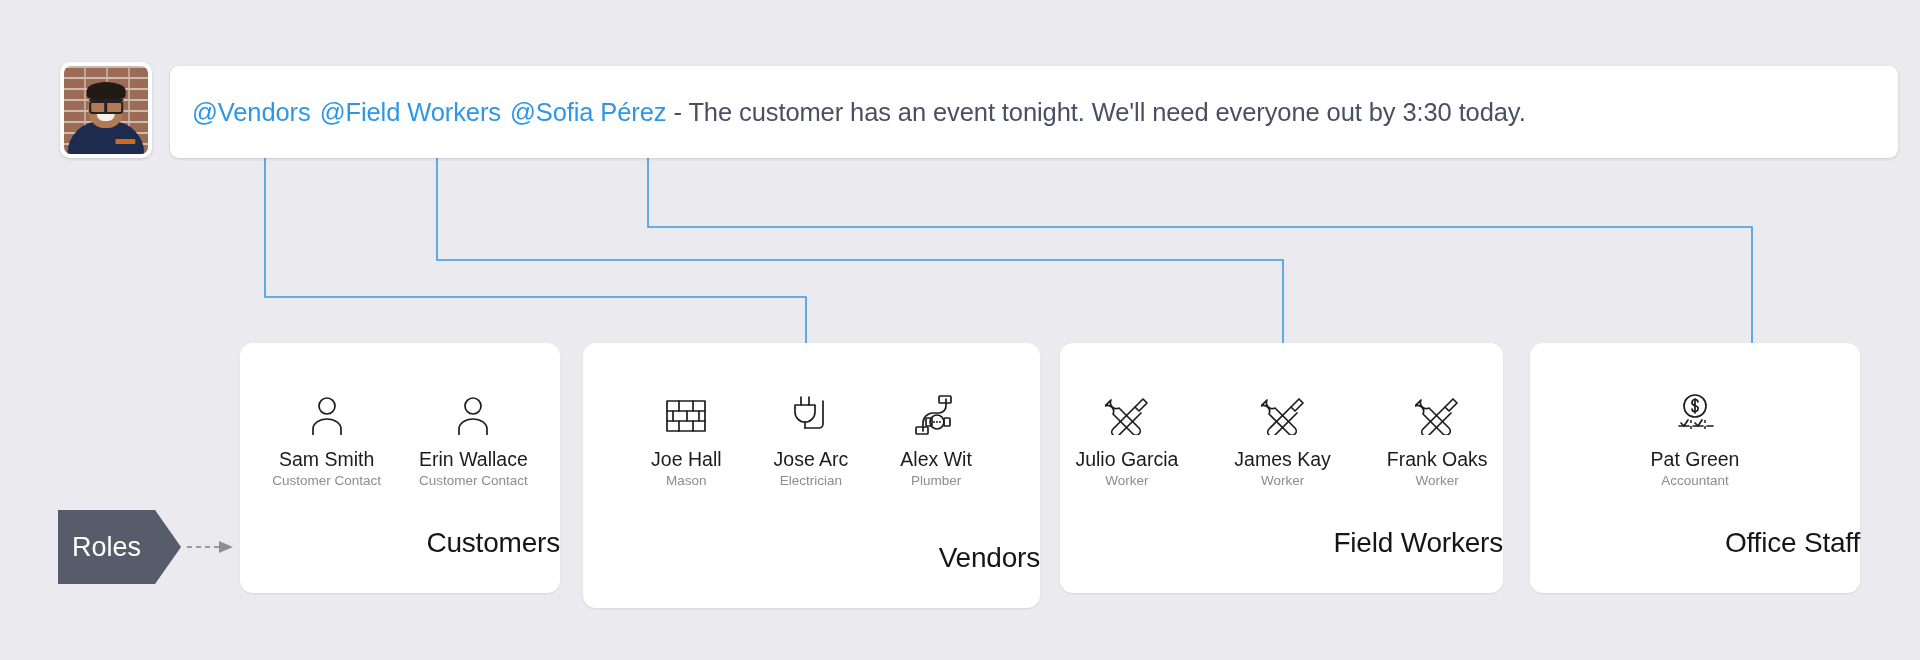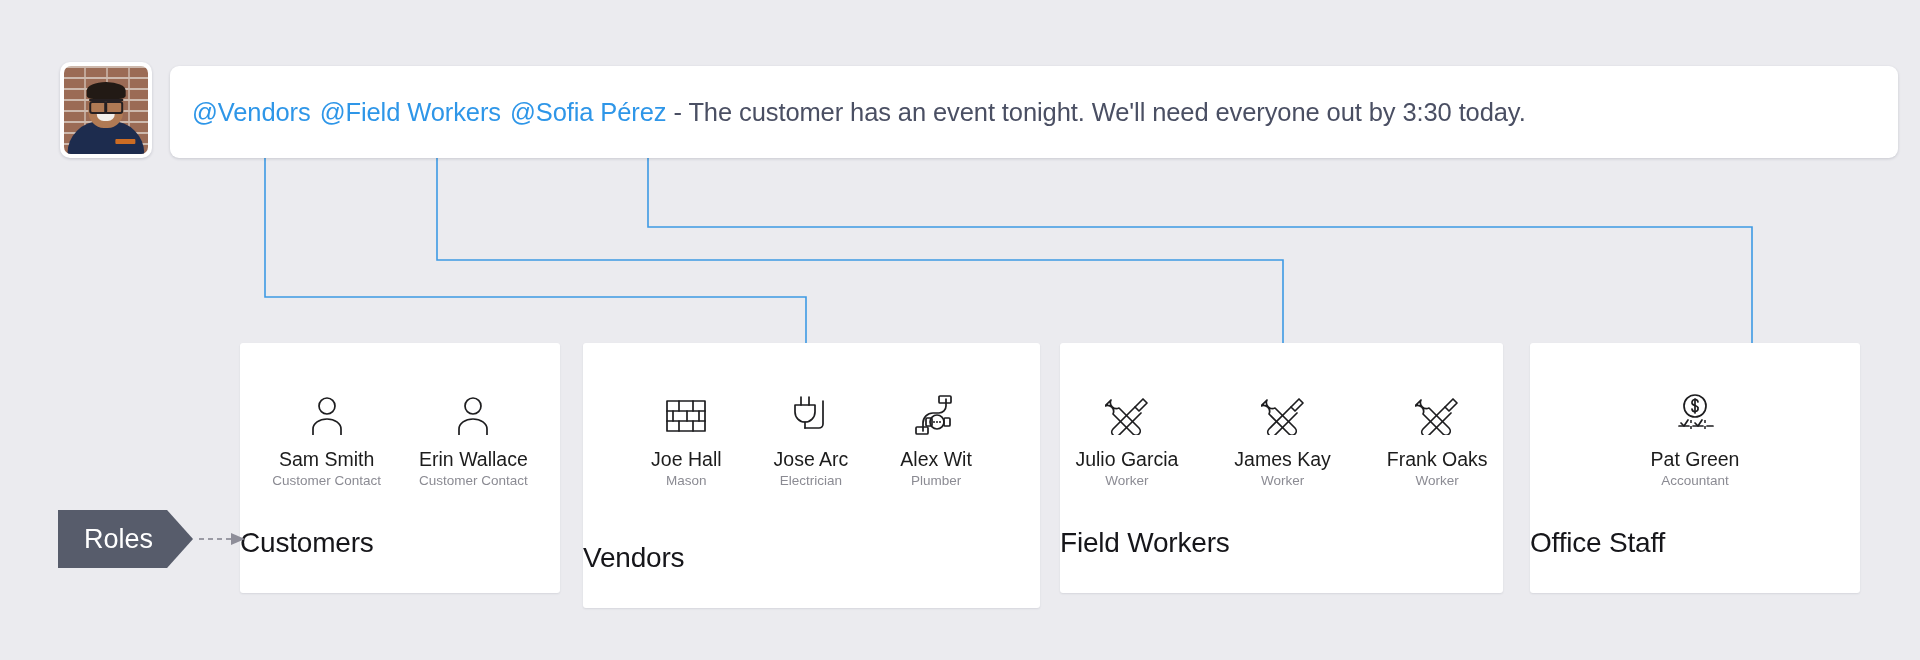--- a/index.html
+++ b/index.html
@@ -84,35 +84,35 @@
   .message-text {
     font-size:25.5px; color:#4a4f63; white-space:nowrap; letter-spacing:-.1px;
   }
   .mention { color:#2e96e8; }
   .m-gap { display:inline-block; width:9px; }
 
   
   .roles-wrap{ position:absolute; left:58px; top:510px; display:flex; align-items:center; z-index:3;}
   .roles-chip{
     background:#575c6b; color:#fff;
-    height:58px; display:flex; align-items:center;
-    padding:0 16px 0 26px;
+    height:74px; display:flex; align-items:center;
+    padding:0 16px 0 14px;
     font-size:27px;
     clip-path: polygon(0 0, calc(100% - 26px) 0, 100% 50%, calc(100% - 26px) 100%, 0 100%);
     padding-right:40px;
   }
   .roles-arrow{ margin-left:6px; display:flex; align-items:center; }
 
   
   .card {
     position:absolute; top:343px;
-    background:#fff; border-radius:3px;
+    background:#fff; border-radius:13px;
     box-shadow:0 1px 2px rgba(30,35,60,.10);
     z-index:2;
-    display:flex; flex-direction:column; align-items:flex-start;
+    display:flex; flex-direction:column; align-items:flex-end;
   }
   .people-row{ display:flex; justify-content:center; width:100%; }
   .person{ display:flex; flex-direction:column; align-items:center; }
   .person-icon{ height:44px; display:flex; align-items:flex-end; justify-content:center; margin-bottom:14px;}
   .person-name{ font-size:19.5px; color:#1c1c1c; line-height:1.12; white-space:nowrap;}
   .person-role{ font-size:13.5px; color:#8b8b93; margin-top:2px; white-space:nowrap;}
   .card-title{ font-size:28px; color:#16161a; letter-spacing:-.2px; }
 </style>
 </head>
 <body>

